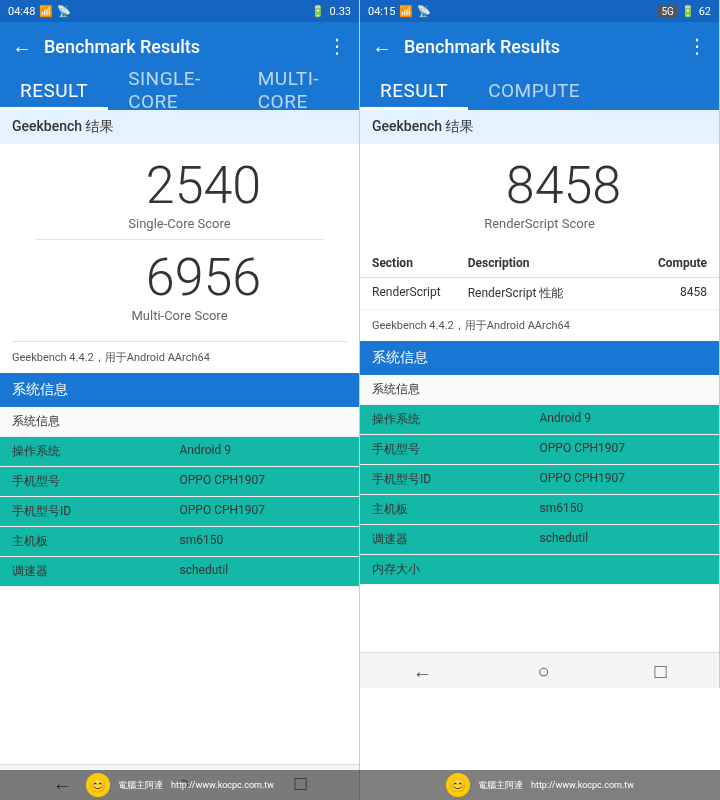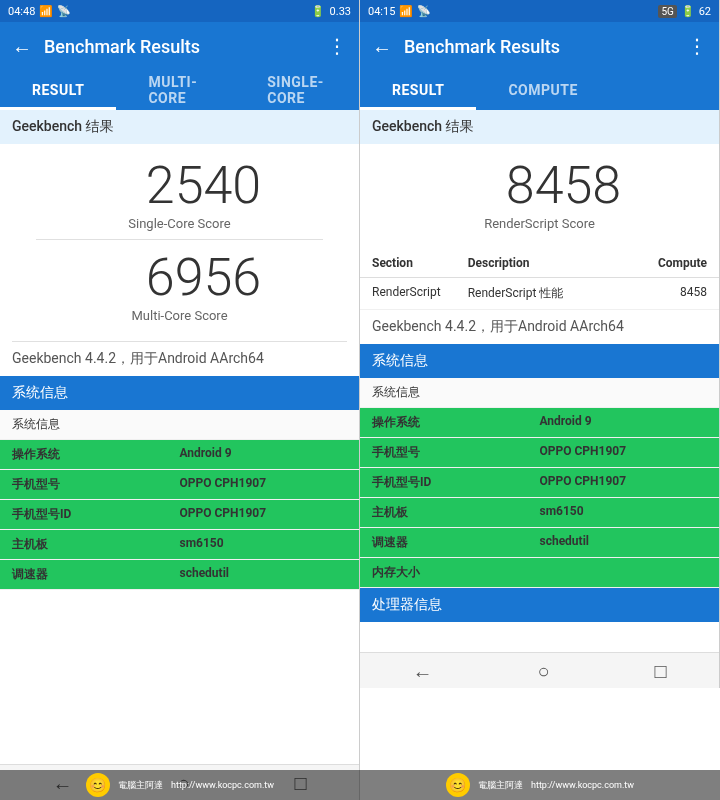--- a/index.html
+++ b/index.html
@@ -62,23 +62,23 @@
       background: #1976d2;
       display: flex;
       height: 40px;
       align-items: flex-end;
     }
     .tab {
       height: 40px;
       display: flex;
       align-items: center;
       justify-content: center;
-      padding: 0 32px;
-      font-size: 14px;
-      font-weight: 700;
+      padding: 0 20px;
+      font-size: 19px;
+      font-weight: 400;
       color: rgba(255,255,255,0.7);
       cursor: pointer;
       position: relative;
       letter-spacing: 0.5px;
     }
     .tab.active {
       color: #fff;
     }
     .tab.active::after {
       content: '';
@@ -115,39 +115,38 @@
     .score-label {
       font-size: 13px;
       color: #666;
       margin-top: 4px;
       margin-bottom: 8px;
     }
     .divider { height: 1px; background: #e0e0e0; margin: 0 12px; }
     
     .info-text {
       padding: 8px 12px;
-      font-size: 14px;
+      font-size: 11px;
       color: #555;
       background: #fff;
     }
     
     .sys-header {
       background: #1976d2;
       padding: 8px 12px;
       font-size: 14px;
       color: #fff;
       font-weight: 500;
     }
     .sys-row {
       display: flex;
       padding: 6px 12px;
       font-size: 12px;
       border-bottom: 1px solid #f0f0f0;
-      background: #22c55e;
-      font-weight: bold;
+      background: #14b8a6;
     }
     .sys-row.sub-header {
       background: #fafafa;
       font-weight: 500;
       color: #444;
     }
     .sys-row-key {
       color: #333;
       flex: 1;
     }
@@ -243,24 +242,24 @@
       <span class="app-bar-icon">←</span>
       <span class="app-bar-title">Benchmark Results</span>
       <span class="app-bar-icon">⋮</span>
     </div>
 
     <div class="tab-bar">
       <div class="tab active">
         <span>RESULT</span>
       </div>
       <div class="tab">
+        <span>SINGLE-CORE</span>
+      </div>
+      <div class="tab">
         <span>MULTI-CORE</span>
-      </div>
-      <div class="tab">
-        <span>SINGLE-CORE</span>
       </div>
     </div>
 
     <div class="section-header">
       <span>Geekbench 结果</span>
     </div>
 
     <div class="score-area">
       <div class="score-number">2540</div>
       <div class="score-label">Single-Core Score</div>
@@ -401,23 +400,20 @@
       <span class="sys-row-val">sm6150</span>
     </div>
     <div class="sys-row">
       <span class="sys-row-key">调速器</span>
       <span class="sys-row-val">schedutil</span>
     </div>
     <div class="sys-row">
       <span class="sys-row-key">内存大小</span>
     </div>
 
-    <div class="sys-header">
-      <span>处理器信息</span>
-    </div>
     <div style="flex:1; background:#fff;"></div>
 
     <div class="nav-bar">
       <span class="nav-icon">←</span>
       <span class="nav-icon">○</span>
       <span class="nav-icon">□</span>
     </div>
   </div>
 
   <div class="watermark">

